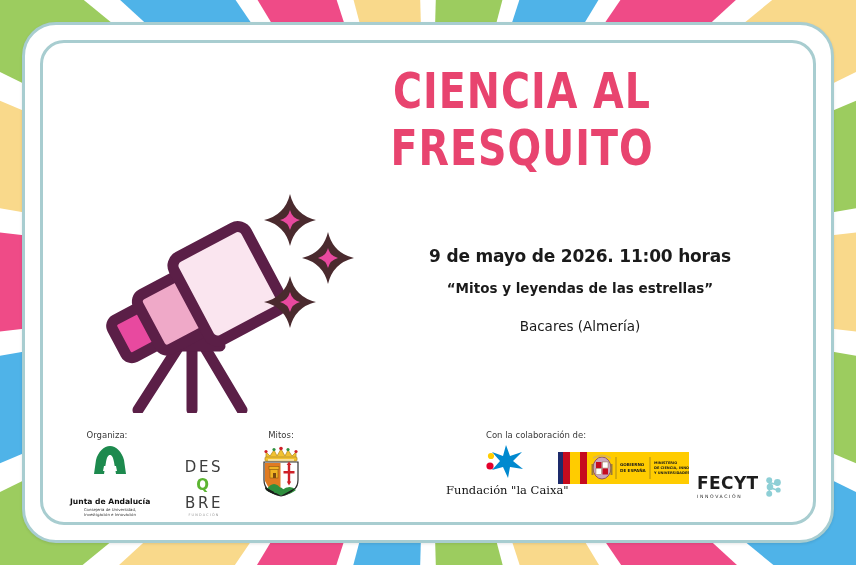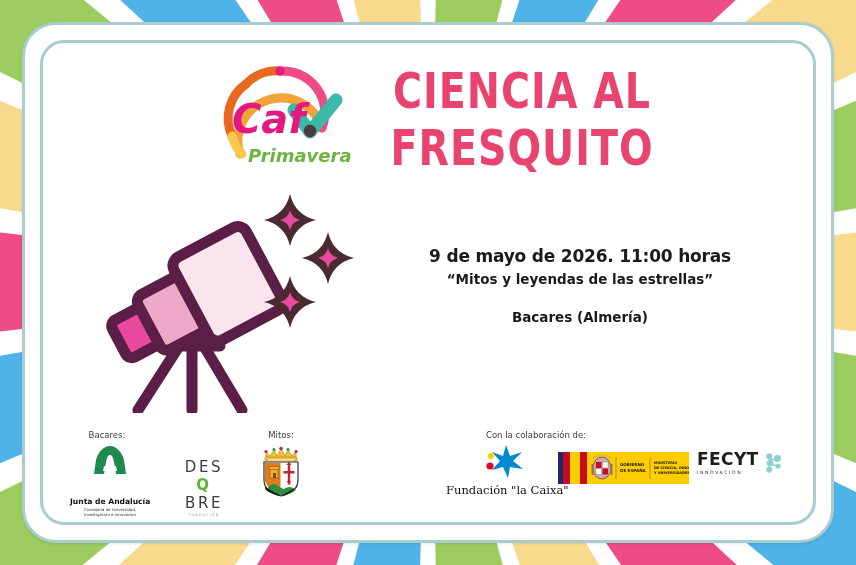--- a/index.html
+++ b/index.html
@@ -55,22 +55,22 @@
   
   .telescope{ position:absolute; left:78px; top:188px; width:300px; height:225px; }
 
   
   .info{
     position:absolute; left:396px; top:246px; width:368px;
     text-align:center; color:#1a1a1a;
     font-family:"DejaVu Sans", sans-serif;
   }
   .info .date{ font-size:17px; font-weight:bold; letter-spacing:-.2px; }
-  .info .subject{ font-size:13.5px; font-weight:bold; margin-top:5px; }
-  .info .place{ font-size:13.5px; font-weight:bold; margin-top:22px; }
+  .info .subject{ font-size:13.5px; font-weight:bold; margin-top:14px; }
+  .info .place{ font-size:13.5px; font-weight:normal; margin-top:22px; }
 
   
   .lbl{
     font-family:"DejaVu Sans", sans-serif;
     font-size:8.5px; color:#3a3a3a; text-align:center; white-space:nowrap;
   }
 
   .blk{ position:absolute; }
 
   
@@ -153,38 +153,20 @@
           <path d="M 0 0 L 587.8893614456609 -481.64935243288033 A 760 760 0 0 1 682.341728243352 -334.67860089625617 Z" fill="#f9d98b"></path>
           <path d="M 0 0 L 699.7720151317601 -296.5115964653588 A 760 760 0 0 1 748.9919518040838 -128.883886241489 Z" fill="#9ccc5f"></path>
         </g>
     </g>
   </svg>
 
   <div class="card-outer">
     <div class="card-inner"></div>
   </div>
 
-  <div class="caf-logo">
-    <svg viewBox="0 0 165 112" width="165" height="112">
-
-      <path d="M 30 96 A 42 42 0 1 1 112 70" fill="none" stroke="#f2a43a" stroke-width="9" stroke-linecap="round"></path>
-      <path d="M 22 78 A 42 42 0 0 1 36 26" fill="none" stroke="#e86820" stroke-width="9" stroke-linecap="round"></path>
-      <path d="M 22 78 A 42 42 0 0 0 32 96" fill="none" stroke="#f7c84a" stroke-width="9" stroke-linecap="round"></path>
-      <path d="M 36 26 A 42 42 0 0 1 70 13" fill="none" stroke="#e86820" stroke-width="9" stroke-linecap="round"></path>
-      <path d="M 70 13 A 42 42 0 0 1 112 70" fill="none" stroke="#ef4b87" stroke-width="9" stroke-linecap="round"></path>
-      <circle cx="70" cy="13" r="4.6" fill="#e5187f"></circle>
-
-      <path d="M 84 52 L 100 74 L 126 42" fill="none" stroke="#3cb8a9" stroke-width="13" stroke-linecap="round" stroke-linejoin="round"></path>
-      <circle cx="100" cy="73" r="6.2" fill="#4a3b3f"></circle>
-
-      <text x="22" y="75" font-family="DejaVu Sans, sans-serif" font-size="40" font-weight="bold" font-style="italic" fill="#e5187f">Caf</text>
-
-      <text x="38" y="104" font-family="DejaVu Sans, sans-serif" font-size="18" font-weight="bold" font-style="italic" fill="#6cb33f">Primavera</text>
-    </svg>
-  </div>
 
   <div class="title">
     <span class="l1">CIENCIA AL</span>
     <span class="l2">FRESQUITO</span>
   </div>
 
   <div class="telescope">
     <svg viewBox="0 0 300 225" width="300" height="225">
       <g stroke="#5b1f47" stroke-width="11" stroke-linejoin="round" stroke-linecap="round" fill="none">
 
@@ -217,21 +199,21 @@
       </g>
     </svg>
   </div>
 
   <div class="info">
     <div class="date">9 de mayo de 2026. 11:00 horas</div>
     <div class="subject">“Mitos y leyendas de las estrellas”</div>
     <div class="place">Bacares (Almería)</div>
   </div>
 
-  <div class="lbl blk" id="organiza">Bacares:</div>
+  <div class="lbl blk" id="organiza">Organiza:</div>
 
   <div id="junta">
     <svg viewBox="0 0 80 34" width="80" height="34">
       <path d="M 40 2 C 46 2 52 8 54 16 L 56 30 L 46 30 L 44 18 C 43 13 42 11 40 11 C 38 11 37 13 36 18 L 34 30 L 24 30 L 26 16 C 28 8 34 2 40 2 Z" fill="#1d8a4e"></path>
       <path d="M 34 22 L 46 22 L 47 27 L 33 27 Z" fill="#ffffff"></path>
     </svg>
     <div class="junta-name">Junta de Andalucía</div>
     <div class="junta-sub">
       <div>Consejería de Universidad,</div>
       <div>Investigación e Innovación</div>
@@ -327,21 +309,21 @@
       <text x="62" y="14" font-family="DejaVu Sans, sans-serif" font-size="4.1" font-weight="bold" fill="#1a1a1a">GOBIERNO</text>
       <text x="62" y="19.5" font-family="DejaVu Sans, sans-serif" font-size="4.1" font-weight="bold" fill="#1a1a1a">DE ESPAÑA</text>
       <line x1="92" y1="5" x2="92" y2="27" stroke="#8a7020" stroke-width="0.7"></line>
       <text x="96" y="12" font-family="DejaVu Sans, sans-serif" font-size="3.5" font-weight="bold" fill="#1a1a1a">MINISTERIO</text>
       <text x="96" y="17" font-family="DejaVu Sans, sans-serif" font-size="3.5" font-weight="bold" fill="#1a1a1a">DE CIENCIA, INNOVACIÓN</text>
       <text x="96" y="22" font-family="DejaVu Sans, sans-serif" font-size="3.5" font-weight="bold" fill="#1a1a1a">Y UNIVERSIDADES</text>
     </svg>
   </div>
 
   <div id="fecyt">
-    <div style="display:flex;align-items:center;gap:5px;">
+    <div style="display:flex;align-items:center;gap:5px;margin-top:24px;">
       <div>
         <div class="fecyt-word">FECYT</div>
         <div class="fecyt-sub">INNOVACIÓN</div>
       </div>
       <svg viewBox="0 0 26 28" width="24" height="26">
         <g fill="#8ecfd6">
           <circle cx="7" cy="5" r="4"></circle>
           <circle cx="18" cy="8" r="4.6"></circle>
           <circle cx="8" cy="14" r="4.4"></circle>
           <circle cx="19" cy="18" r="3.4"></circle>

